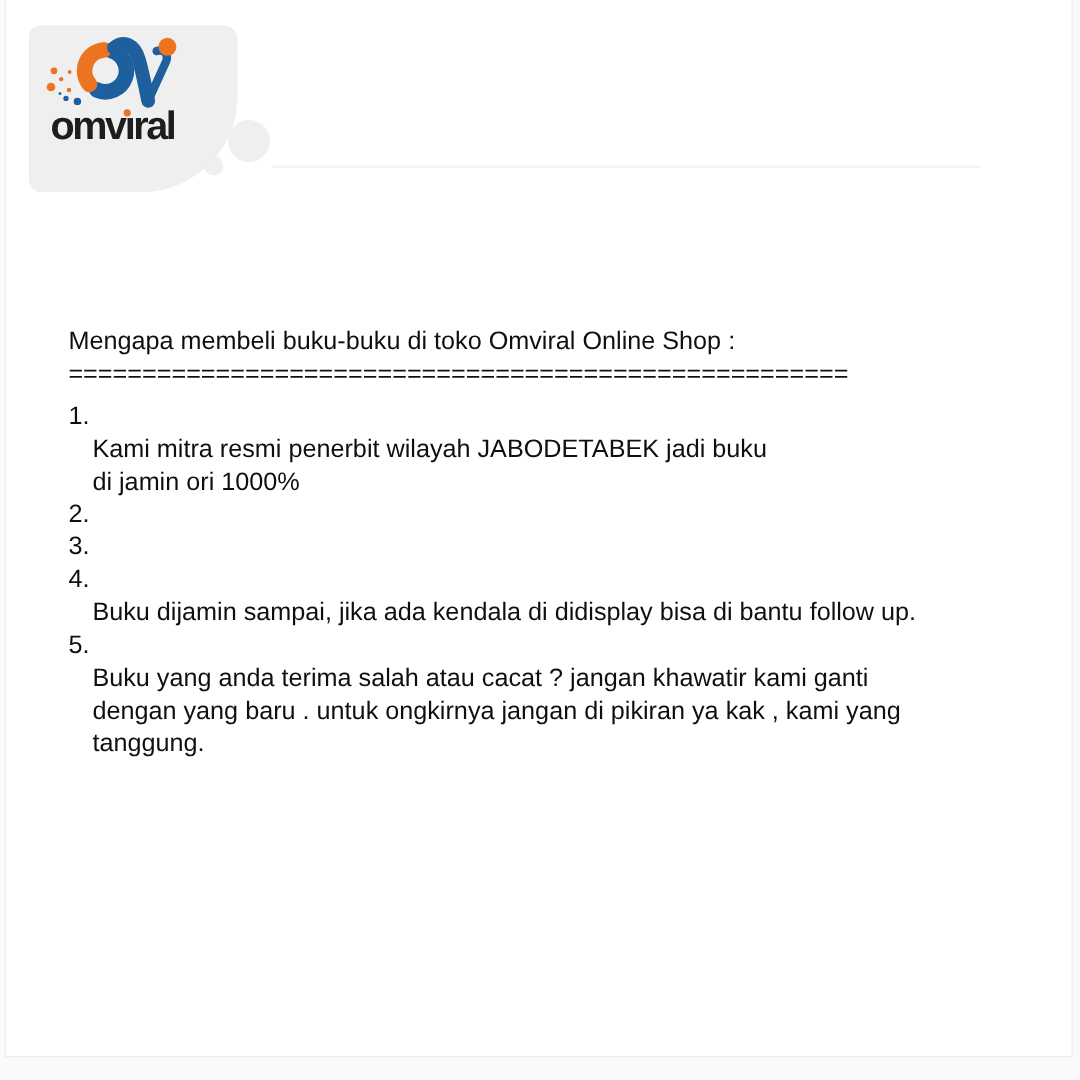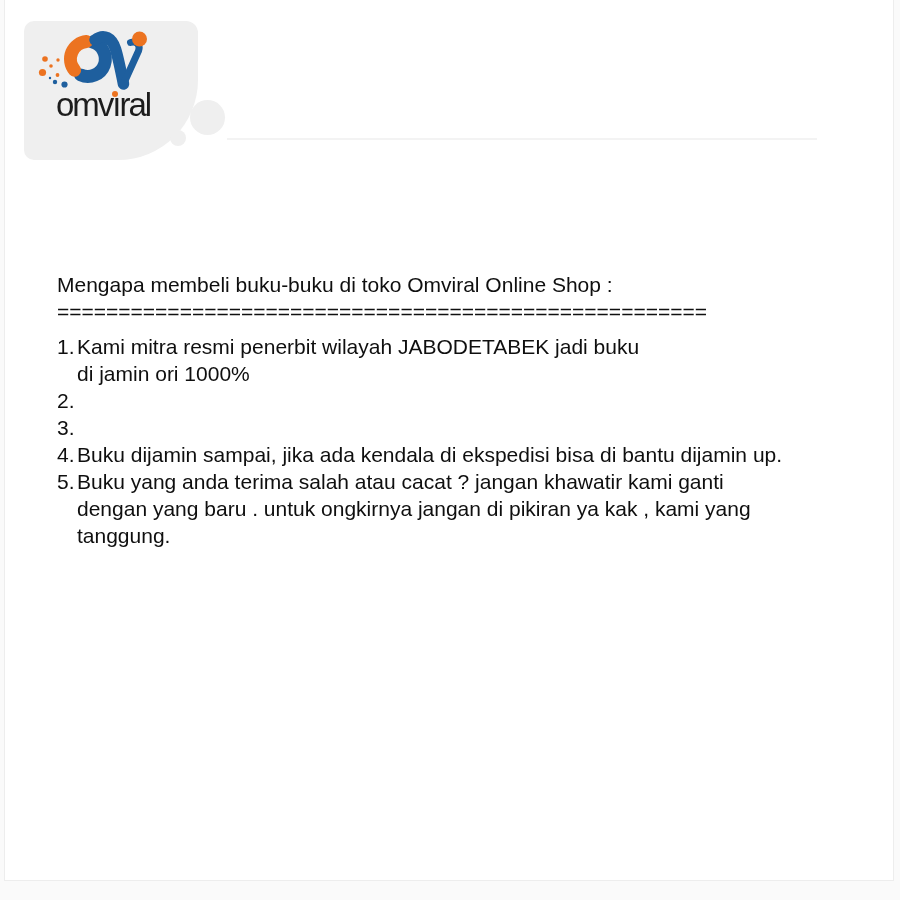--- a/index.html
+++ b/index.html
@@ -24,40 +24,40 @@
   }
   .gray-circle{position:absolute;background:#efefef;border-radius:50%;}
   .gray-circle.big{left:190px;top:100px;width:35px;height:35px;}
   .gray-circle.small{left:170px;top:130px;width:16px;height:16px;}
   .faint-line{
     position:absolute;left:227px;top:138px;width:590px;height:2px;
     background:#f3f3f3;
   }
   .logo-mark{position:absolute;left:38px;top:27px;width:116px;height:69px;}
   .logo-word{
-    position:absolute;left:56px;top:88px;
-    font-size:33px;line-height:33px;font-weight:400;
+    position:absolute;left:42px;top:88px;
+    font-size:33px;line-height:33px;font-weight:700;
     letter-spacing:-2px;color:#1d1d1d;white-space:nowrap;
   }
   .i-wrap{position:relative;display:inline-block;}
   .i-dot{
     position:absolute;top:3px;left:50%;margin-left:-4px;
     width:6px;height:6px;border-radius:50%;background:#ec7320;
   }
   
   .text-block{
     position:absolute;left:57px;top:271px;width:830px;
     font-size:21px;line-height:27px;font-weight:400;color:#0f0f0f;
   }
   .heading{white-space:pre;}
   .divider{white-space:pre;letter-spacing:0;}
   ol.reasons{list-style:none;margin:8px 0 0 0;padding:0;}
   li.reason{display:flex;margin:0;}
   li.reason .num{flex:0 0 20px;width:20px;}
-  li.reason .txt{white-space:pre;}
+  li.reason .txt{white-space:pre;margin-top:28px;}
 </style>
 </head>
 <body>
 
 <div class="card"></div>
 
 <div class="logo-blob"></div>
 <div class="gray-circle big"></div>
 <div class="gray-circle small"></div>
 <div class="faint-line"></div>
@@ -95,21 +95,21 @@
 di jamin ori 1000%</span>
     </li>
     <li class="reason">
       <span class="num">2.</span>
     </li>
     <li class="reason">
       <span class="num">3.</span>
     </li>
     <li class="reason">
       <span class="num">4.</span>
-      <span class="txt">Buku dijamin sampai, jika ada kendala di ekspedisi bisa di bantu dijamin up.</span>
+      <span class="txt">Buku dijamin sampai, jika ada kendala di didisplay bisa di bantu follow up.</span>
     </li>
     <li class="reason">
       <span class="num">5.</span>
       <span class="txt">Buku yang anda terima salah atau cacat ? jangan khawatir kami ganti
 dengan yang baru . untuk ongkirnya jangan di pikiran ya kak , kami yang
 tanggung.</span>
     </li>
   </ol>
 </div>
 

